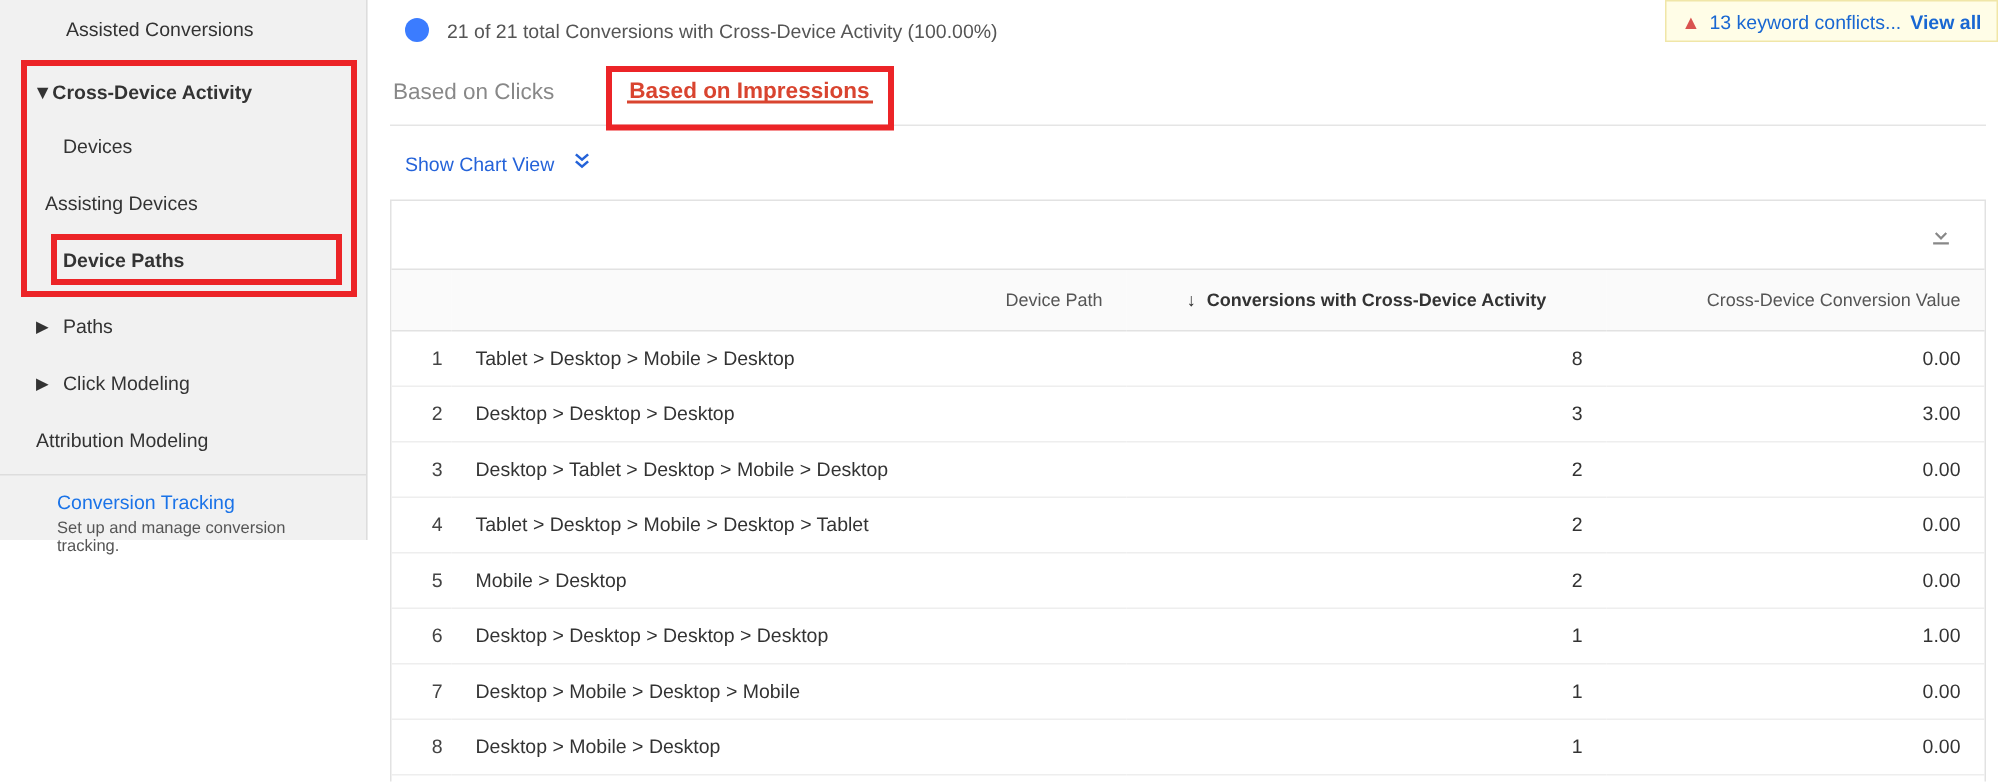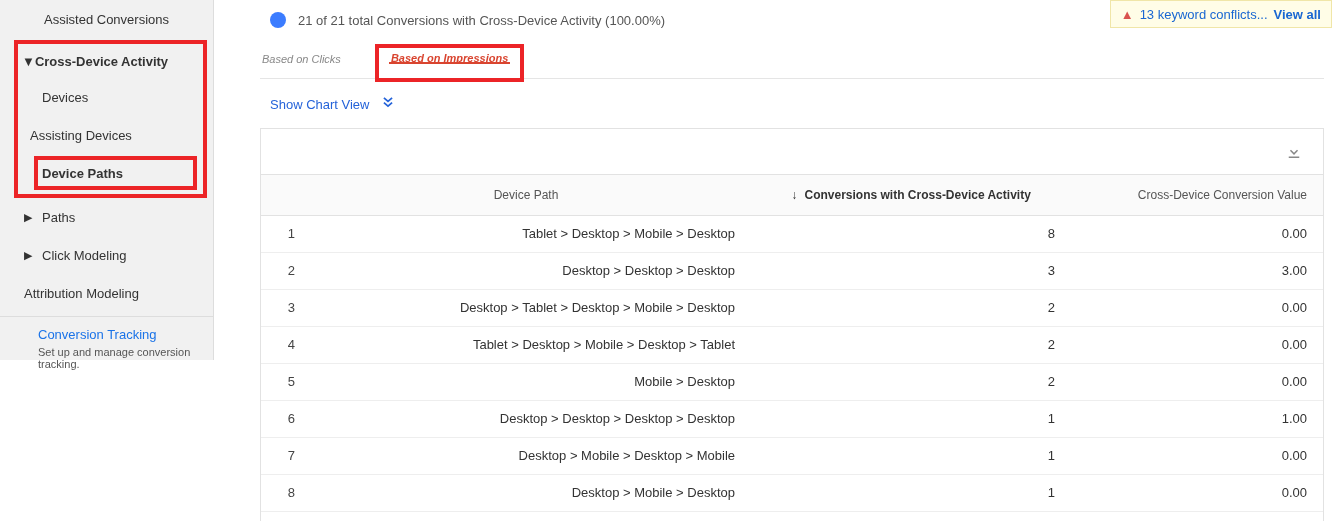--- a/index.html
+++ b/index.html
@@ -9,21 +9,21 @@
     color: #333;
     background: #fff;
     width: 1338px;
     height: 521px;
     position: relative;
     overflow: hidden;
   }
   .sidebar {
     position: absolute;
     left: 0; top: 0;
-    width: 214px;
+    width: 245px;
     height: 360px;
     background: #f1f1f1;
     border-right: 1px solid #ddd;
   }
   .sidebar-item {
     display: flex;
     align-items: center;
     height: 38px;
     padding: 0 14px 0 44px;
     font-size: 13px;
@@ -85,25 +85,24 @@
   .dot { width: 16px; height: 16px; border-radius: 50%; background: #3b7cff; }
   .tabs {
     display: flex;
     align-items: center;
     gap: 32px;
     padding: 6px 0 0 0;
     border-bottom: 1px solid #e5e5e5;
   }
   .tab {
     padding: 8px 2px 12px 2px;
-    font-size: 11px;
+    font-size: 15px;
     color: #888;
     cursor: pointer;
     position: relative;
-    font-style: italic;
   }
   .tab.active { color: #d9442f; font-weight: 700; }
   .tab.active::after {
     content: "";
     position: absolute;
     left: 0; right: 0; bottom: 6px;
     height: 2px;
     background: #d9442f;
   }
   .tab-redbox { border: 4px solid #ec2427; padding: 4px 10px 8px 10px; margin-bottom: -4px; }
@@ -132,31 +131,30 @@
   .dl-icon { width: 18px; height: 18px; color: #777; cursor: pointer; }
   table { width: 100%; border-collapse: collapse; }
   thead th {
     height: 40px;
     background: #fafafa;
     border-bottom: 1px solid #e2e2e2;
     font-size: 12px;
     font-weight: 400;
     color: #555;
     padding: 0 16px;
-    text-align: center;
+    text-align: right;
   }
   thead th.num { text-align: right; }
   thead th.sorted { font-weight: 700; color: #333; text-align: center; }
   tbody td {
     height: 37px;
     border-bottom: 1px solid #eee;
     padding: 0 16px;
     font-size: 13px;
     color: #333;
-    text-align: right;
   }
   tbody td.idx { width: 40px; text-align: right; color: #444; padding-right: 6px; }
   tbody td.num { text-align: right; }
   .sort-arrow { font-size: 12px; margin-right: 4px; }
   .col1 { width: 450px; }
   .col2 { width: 320px; }
 </style>
 </head>
 <body>
 

